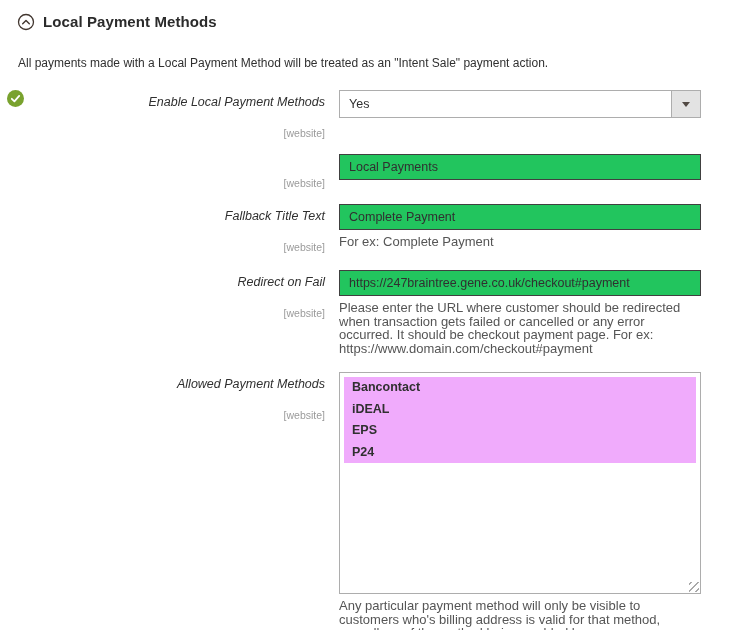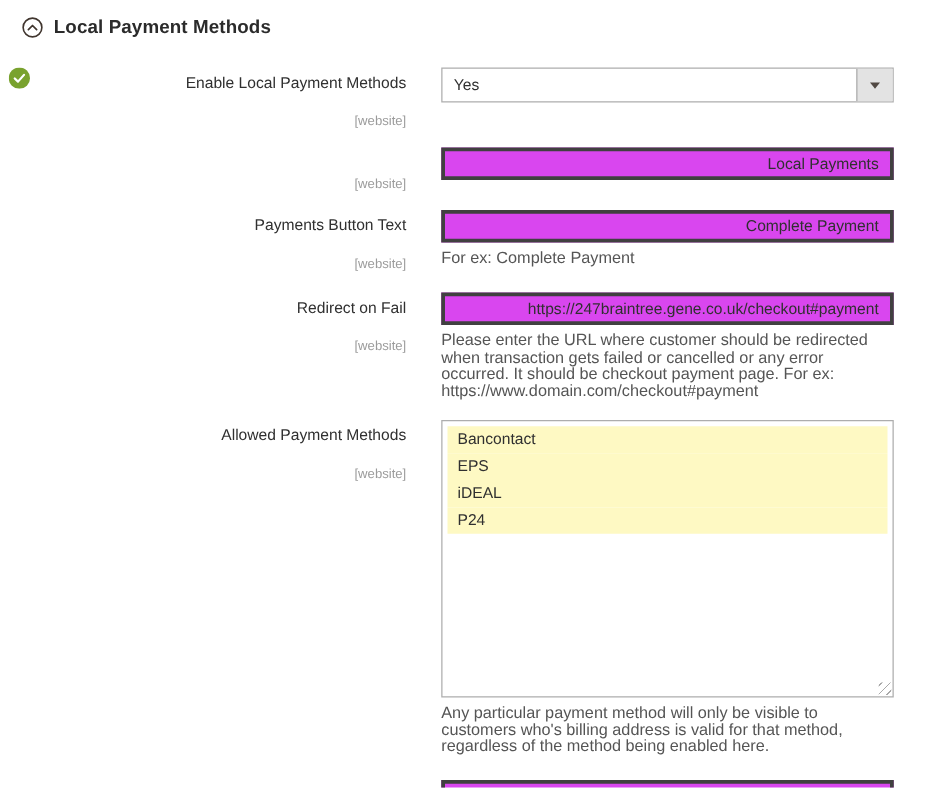--- a/index.html
+++ b/index.html
@@ -21,30 +21,30 @@
   
   .form { position: relative; margin-top: 20px; }
   .valid-badge { position: absolute; left: -10px; top: 0; width: 17px; height: 17px; }
 
   .field { display: flex; margin-bottom: 15px; }
   .field.has-note { margin-bottom: 17px; }
   .field.allowed-row { margin-bottom: 20px; }
   .field:last-child { margin-bottom: 0; }
 
   .label-cell { width: 308px; text-align: right; padding-top: 5px; flex: none; }
-  .label-cell label { font-size: 12.5px; color: #303030; line-height: 14px; display: block; }
+  .label-cell label { font-size: 12.5px; color: #303030; line-height: 14px; display: block; font-style: italic; }
   .scope { display: block; font-size: 10.5px; color: #9b9b9b; line-height: 12px; margin-top: 18px; }
-  .value-cell { margin-left: 28px; width: 362px; flex: none; }
+  .value-cell { margin-left: 14px; width: 362px; flex: none; }
 
   input.text-input {
     width: 100%; height: 26px;
-    border: 3px solid #404040; background: #d946ef;
+    border: 1px solid #404040; background: #22c55e;
     font-family: "Liberation Sans", "DejaVu Sans", sans-serif;
     font-size: 12.5px; color: #303030;
-    padding: 0 9px; outline: none; text-align: right;
+    padding: 0 9px; outline: none;
   }
 
   
   .select {
     position: relative; width: 100%; height: 28px;
     border: 1px solid #adadad; background: #fff;
     font-size: 12.5px; color: #303030;
     line-height: 26px; padding-left: 9px; cursor: pointer;
   }
   .select-arrow {
@@ -61,21 +61,21 @@
   
   .multiselect {
     position: relative; width: 100%; height: 222px;
     border: 1px solid #adadad; background: #fff; padding: 4px;
     overflow: hidden; cursor: default;
   }
   .ms-option {
     height: 21.5px; line-height: 21.5px; padding-left: 8px;
     font-size: 12.5px; color: #303030;
   }
-  .ms-option.selected { background: #fef9c3; }
+  .ms-option.selected { background: #f0abfc; font-weight: bold; }
   .resize-grip {
     position: absolute; right: 1px; bottom: 1px; width: 10px; height: 10px;
     background: repeating-linear-gradient(-45deg, transparent 0 2px, #a9a9a9 2px 3px, transparent 3px 5px);
   }
 
   .note { margin-top: 5px; font-size: 13px; line-height: 13.5px; color: #555555; }
 </style>
 </head>
 <body>
 
@@ -86,20 +86,21 @@
       <span>
         <svg width="18" height="18" viewBox="0 0 18 18">
           <circle cx="9" cy="9" r="7.5" fill="none" stroke="#41362f" stroke-width="1.3"></circle>
           <polyline points="5.7,10.7 9,7.4 12.3,10.7" fill="none" stroke="#41362f" stroke-width="1.4" stroke-linecap="round" stroke-linejoin="round"></polyline>
         </svg>
       </span>
     </button>
     <h2 class="section-title">Local Payment Methods</h2>
   </div>
 
+  <p class="section-desc">All payments made with a Local Payment Method will be treated as an "Intent Sale" payment action.</p>
 
   <div class="form">
 
     <span class="valid-badge">
       <svg width="17" height="17" viewBox="0 0 17 17">
         <circle cx="8.5" cy="8.5" r="8.5" fill="#79a22e"></circle>
         <polyline points="4.8,8.8 7.4,11.3 12.2,5.9" fill="none" stroke="#ffffff" stroke-width="1.8" stroke-linecap="round" stroke-linejoin="round"></polyline>
       </svg>
     </span>
 
@@ -122,21 +123,21 @@
       <div class="label-cell">
         <span class="scope">[website]</span>
       </div>
       <div class="value-cell">
         <input type="text" class="text-input" value="Local Payments" style="">
       </div>
     </div>
 
     <div class="field has-note">
       <div class="label-cell">
-        <label>Payments Button Text</label>
+        <label>Fallback Title Text</label>
         <span class="scope">[website]</span>
       </div>
       <div class="value-cell">
         <input type="text" class="text-input" value="Complete Payment" style="">
         <p class="note">For ex: Complete Payment</p>
       </div>
     </div>
 
     <div class="field has-note">
       <div class="label-cell">
@@ -150,22 +151,22 @@
     </div>
 
     <div class="field has-note allowed-row">
       <div class="label-cell">
         <label>Allowed Payment Methods</label>
         <span class="scope">[website]</span>
       </div>
       <div class="value-cell">
         <div class="multiselect">
           <div class="ms-option selected">Bancontact</div>
+          <div class="ms-option selected">iDEAL</div>
           <div class="ms-option selected">EPS</div>
-          <div class="ms-option selected">iDEAL</div>
           <div class="ms-option selected">P24</div>
           <span class="resize-grip"></span>
         </div>
         <p class="note">Any particular payment method will only be visible to customers who's billing address is valid for that method, regardless of the method being enabled here.</p>
       </div>
     </div>
 
     <div class="field">
       <div class="label-cell">
         <label>Sort Order</label>

